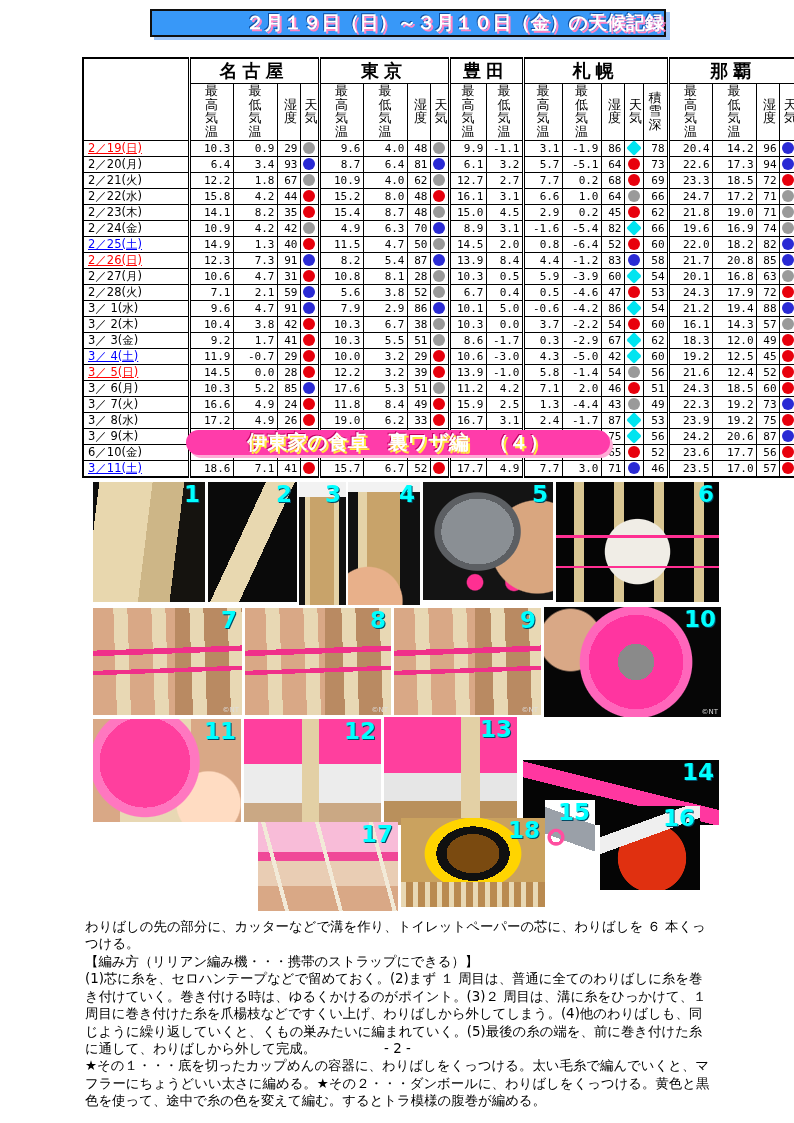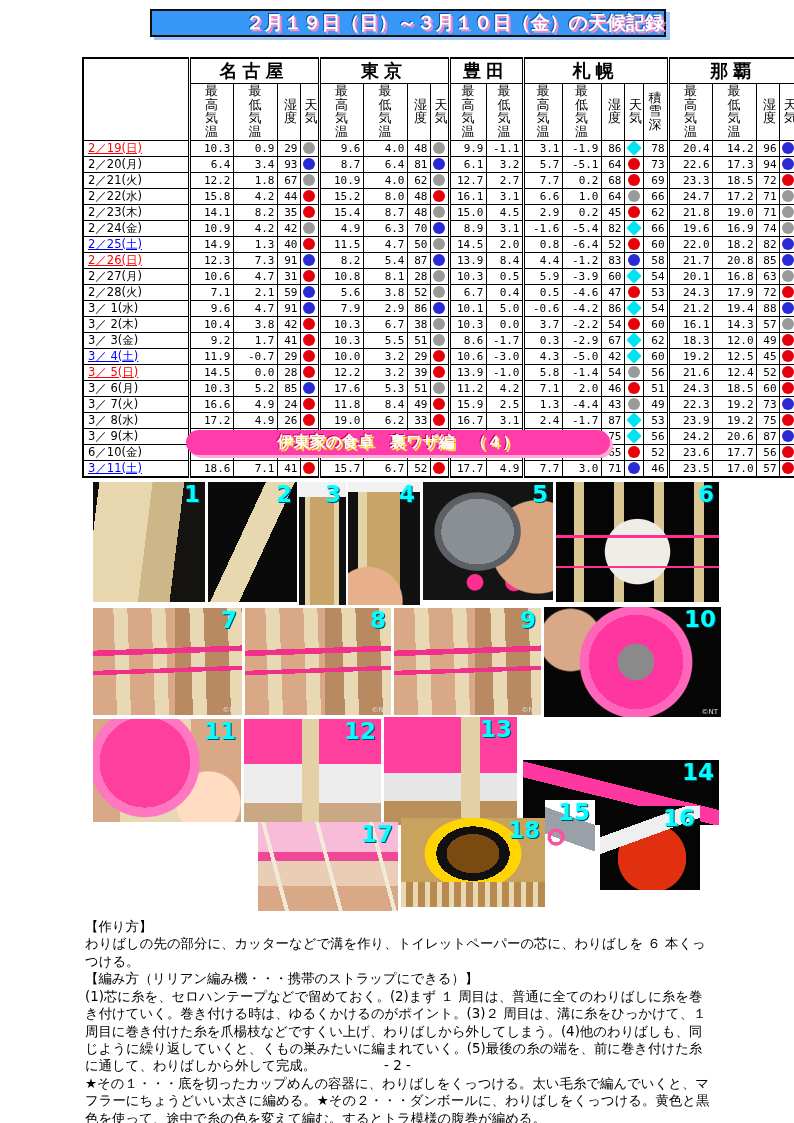--- a/index.html
+++ b/index.html
@@ -29,21 +29,21 @@
   td.date.colored{text-decoration:underline;}
   td.wx{text-align:center;padding:0;}
   .gs{border-left:3px double #000;}
   .wxdot{display:inline-block;width:12px;height:12px;border-radius:50%;vertical-align:middle;}
   .wxdot.diamond{border-radius:2px;transform:rotate(45deg) scale(.92);}
 
   
   .banner2{position:absolute;left:186px;top:430px;width:424px;height:25px;border-radius:14px;
     background:#ff3caa;box-shadow:3px 3px 0 #ffabd6;
     display:flex;align-items:center;justify-content:center;}
-  .banner2 span{color:#fff;font-weight:bold;font-size:16px;white-space:nowrap;
+  .banner2 span{color:#fff;font-weight:bold;font-size:20px;white-space:nowrap;
     text-shadow:2px 2px 0 #ffe93c, -1px -1px 0 #c00060;}
   .subtitle{position:absolute;left:88px;top:458px;font-size:15px;font-weight:bold;white-space:nowrap;}
 
   
   .photo{position:absolute;background:#0a0a0a;}
   .photo .num{position:absolute;top:1px;right:5px;color:#00ffff;font-weight:bold;
     font-size:23px;line-height:1;text-shadow:1px 1px 0 #004c66;}
   .photo .wm{position:absolute;bottom:1px;right:3px;color:#ddd;font-size:7px;}
   .p1{left:93px;top:482px;width:112px;height:120px;
     background:linear-gradient(97deg,#0d0d0d 0 5%,#e8d7ae 5% 47%,#cdb687 47% 72%,#15130f 72%);}
@@ -696,20 +696,19 @@
       </div>
       <div class="photo p17">
         <span class="num">17</span>
       </div>
       <div class="photo p18">
         <span class="num">18</span>
       </div>
     </div>
 
   <div class="howto">
-    <div class="h">【作り方】</div>
     <div>わりばしの先の部分に、カッターなどで溝を作り、トイレットペーパーの芯に、わりばしを ６ 本くっつける。</div>
     <div class="h">【編み方（リリアン編み機・・・携帯のストラップにできる）】</div>
     <div><span>(1)芯に糸を、セロハンテープなどで留めておく。(2)まず １ 周目は、普通に全てのわりばしに糸を巻き付けていく。巻き付ける時は、ゆるくかけるのがポイント。(3)２ 周目は、溝に糸をひっかけて、１ 周目に巻き付けた糸を爪楊枝などですくい上げ、わりばしから外してしまう。(4)他のわりばしも、同じように繰り返していくと、くもの巣みたいに編まれていく。(5)最後の糸の端を、前に巻き付けた糸に通して、わりばしから外して完成。</span><span class="pgno">- 2 -</span></div>
     <div>★その１・・・底を切ったカップめんの容器に、わりばしをくっつける。太い毛糸で編んでいくと、マフラーにちょうどいい太さに編める。★その２・・・ダンボールに、わりばしをくっつける。黄色と黒色を使って、途中で糸の色を変えて編む。するとトラ模様の腹巻が編める。</div>
   </div>
 
 </div>
 
 </body></html>

